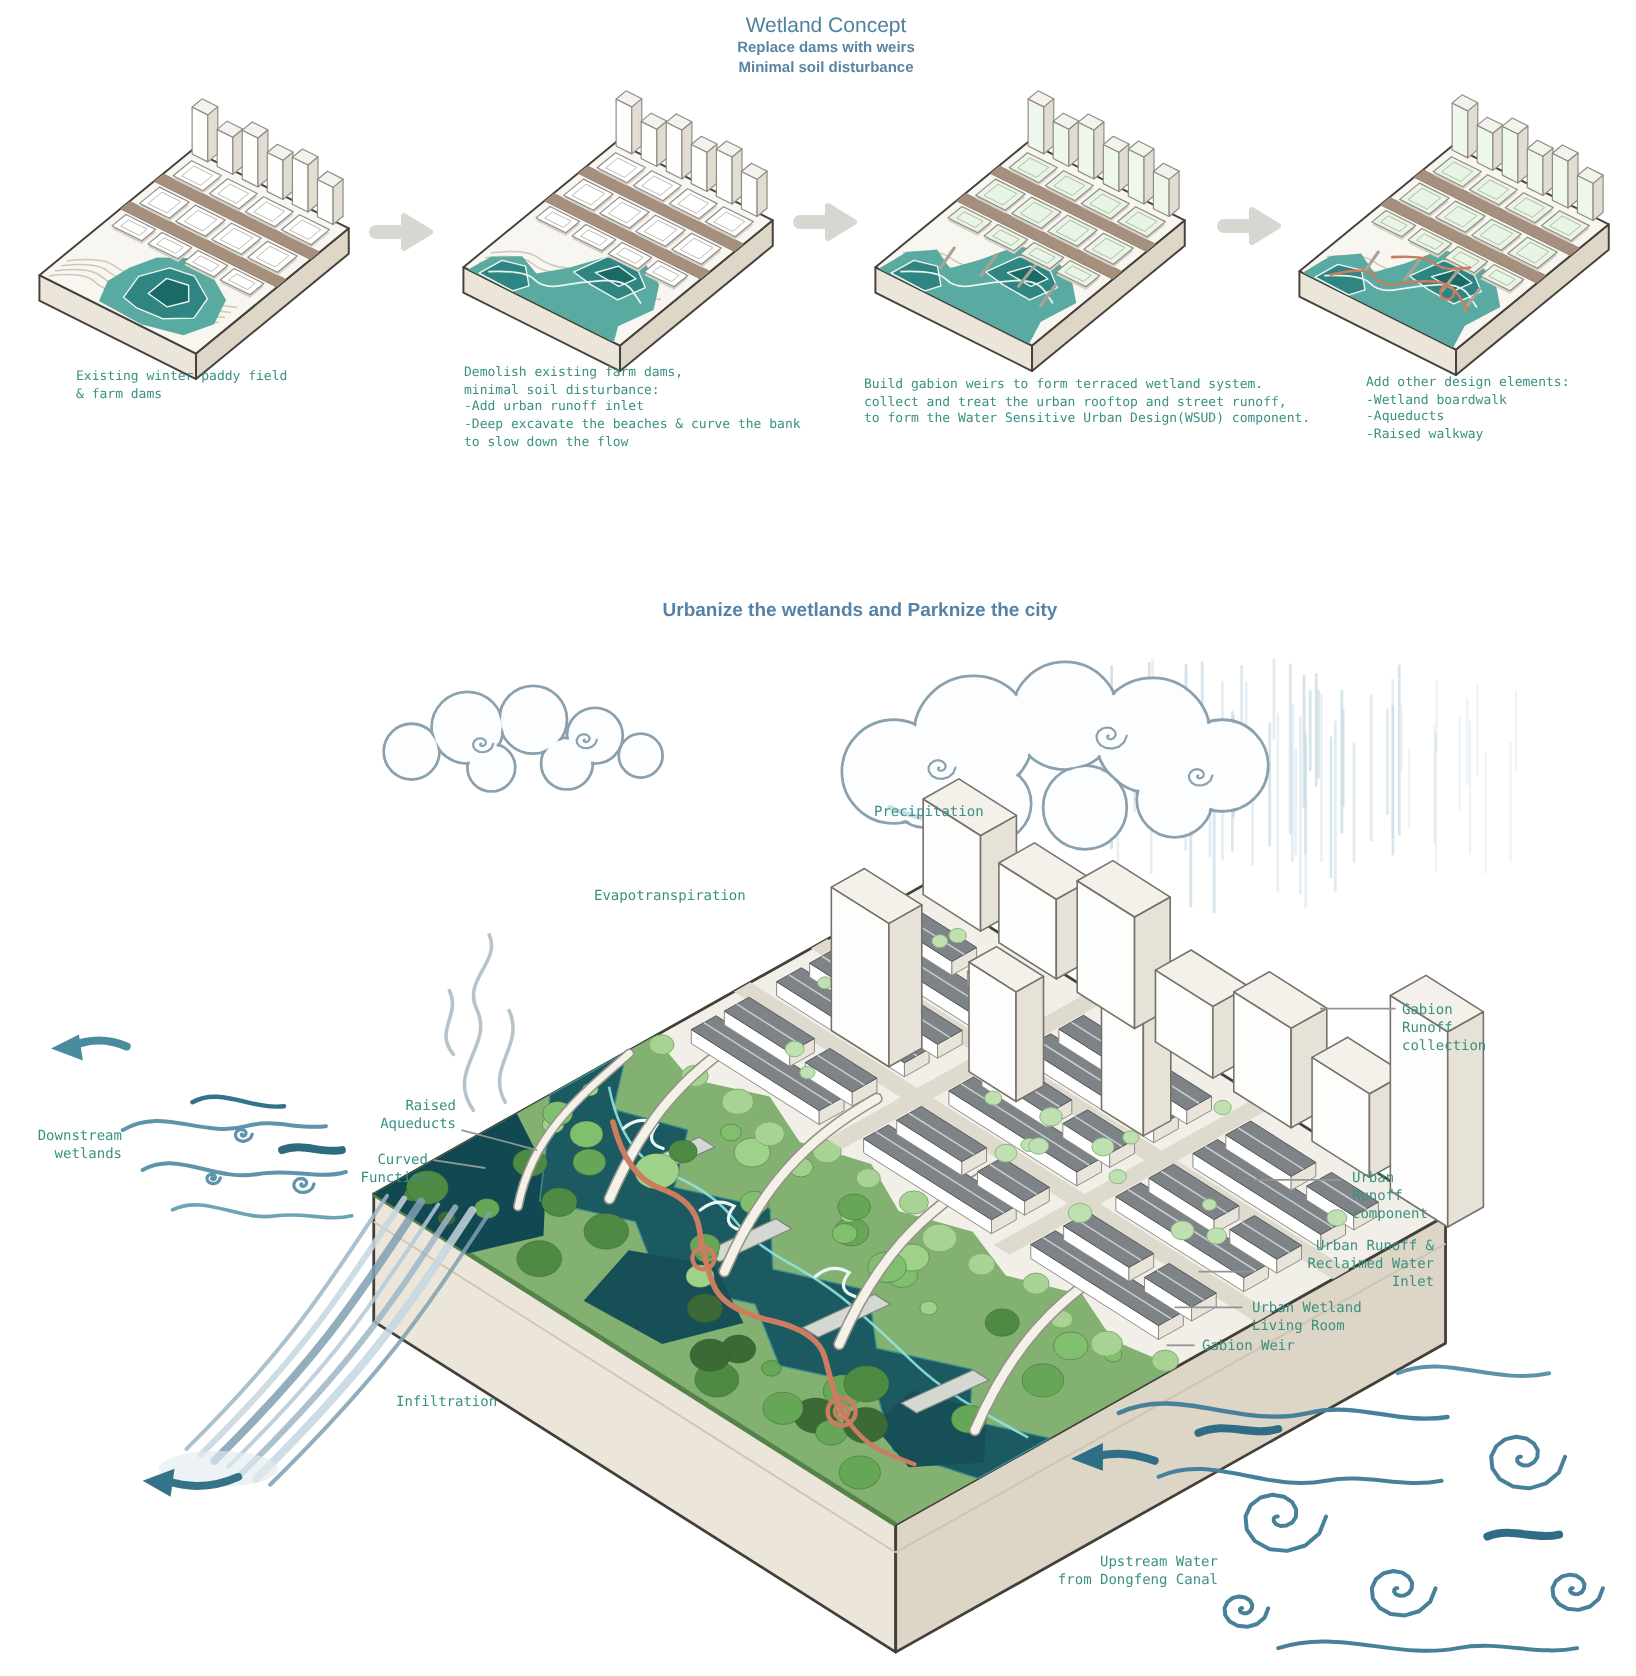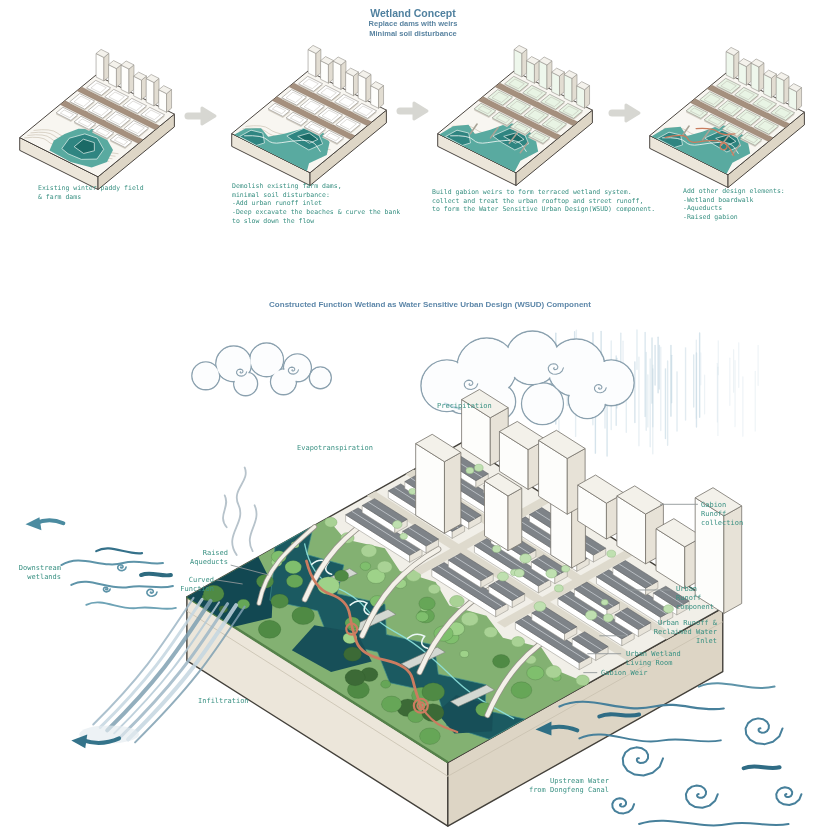--- a/index.html
+++ b/index.html
@@ -1,20 +1,20 @@
 <!DOCTYPE html>
 <html><head>
 <meta charset="utf-8">
 <style>
   html,body{margin:0;padding:0;background:#ffffff;}
   body{position:relative;width:818px;height:838px;overflow:hidden;
        font-family:"Liberation Sans",sans-serif;}
   
   .header{position:absolute;left:313px;top:7px;width:200px;text-align:center;color:#50819f;}
-  .h-title{font-size:10.5px;font-weight:700;line-height:12px;}
+  .h-title{font-size:10.5px;font-weight:400;line-height:12px;}
   .h-sub{font-size:7.5px;line-height:9.5px;font-weight:600;color:#5a84a1;text-align:center;}
   
   .mini{position:absolute;width:186px;height:152px;margin:0;}
   .mini svg{width:100%;height:100%;display:block;}
   .arrow{position:absolute;width:34px;height:26px;}
   .caption{position:absolute;font:6.5px/8.7px "DejaVu Sans Mono",monospace;
            color:#3a9183;white-space:pre-line;letter-spacing:0;}
   
   .sec2{position:absolute;left:214px;top:300px;width:432px;text-align:center;color:#5583a8;}
   .s2-title{font-size:9.5px;font-weight:700;line-height:11px;}
@@ -420,25 +420,25 @@
 minimal soil disturbance:
 -Add urban runoff inlet
 -Deep excavate the beaches &amp; curve the bank
  to slow down the flow</div>
   <div class="caption" style="left:432px;top:188px">Build gabion weirs to form terraced wetland system.
 collect and treat the urban rooftop and street runoff,
 to form the Water Sensitive Urban Design(WSUD) component.</div>
   <div class="caption" style="left:683px;top:187px">Add other design elements:
 -Wetland boardwalk
 -Aqueducts
--Raised gabion</div>
+-Raised walkway</div>
 </div>
 
 <section class="sec2">
-  <div class="s2-sub">Constructed Function Wetland as Water Sensitive Urban Design (WSUD) Component</div>
+  <div class="s2-title">Urbanize the wetlands and Parknize the city</div>
 </section>
 
 <div class="scene">
   <svg id="scene-svg" viewBox="0 0 818 512">
       <g stroke-linecap="round">
         <line x1="648.7843621399177" y1="47.03026406035665" x2="648.7843621399177" y2="99.29053497942385" stroke="#c6d9e4" stroke-width="1.4" opacity="0.40"></line>
         <line x1="584.6873799725652" y1="39.49329561042524" x2="584.6873799725652" y2="85.79344993141291" stroke="#c6d9e4" stroke-width="1.4" opacity="0.50"></line>
         <line x1="671.9648834019205" y1="17.618878600823045" x2="671.9648834019205" y2="88.51035665294924" stroke="#c6d9e4" stroke-width="1.4" opacity="0.73"></line>
         <line x1="694.814403292181" y1="26.98725994513031" x2="694.814403292181" y2="79.26841563786007" stroke="#c6d9e4" stroke-width="1.4" opacity="0.55"></line>
         <line x1="617.5816186556928" y1="30.36387174211248" x2="617.5816186556928" y2="80.26515775034292" stroke="#c6d9e4" stroke-width="1.4" opacity="0.72"></line>

